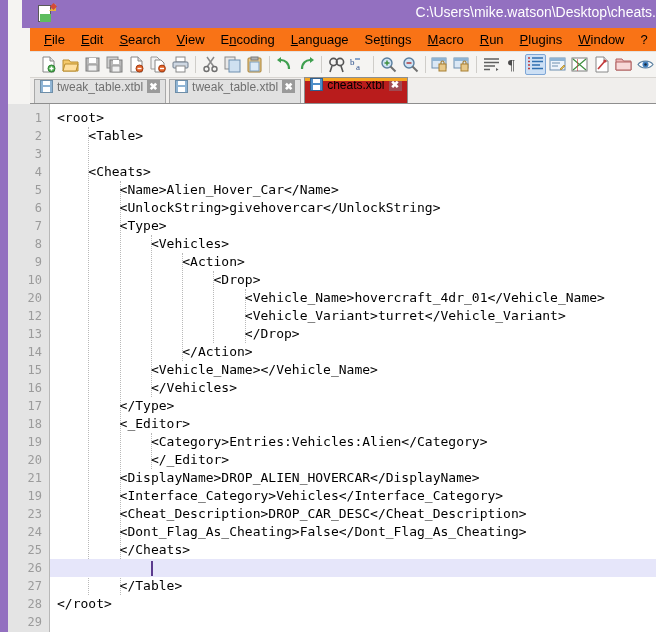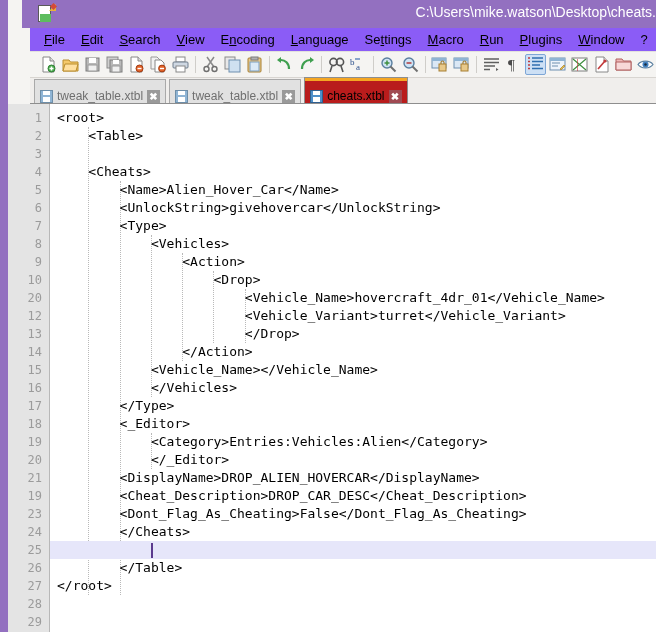--- a/index.html
+++ b/index.html
@@ -65,21 +65,21 @@
     top: 4px;
     font-size: 14px;
     color: #ffffff;
     white-space: nowrap;
     letter-spacing: 0px;
   }
 
   
   .menubar {
     height: 24px;
-    background: #8b5cf6;
+    background: #f97316;
     display: flex;
     align-items: center;
     padding-left: 6px;
     border-bottom: 1px solid #e3e1de;
   }
   .menu-item {
     font-size: 13px;
     color: #000000;
     padding: 3px 8px;
     cursor: default;
@@ -120,21 +120,21 @@
     height: 26px;
     background: #f0eeec;
     display: flex;
     align-items: flex-end;
     padding-left: 4px;
     border-bottom: 1px solid #8e8e8e;
   }
   .tab {
     height: 24px;
     display: flex;
-    align-items: flex-end;
+    align-items: flex-start;
     gap: 4px;
     padding: 0 5px 0 5px;
     font-size: 12px;
     border: 1px solid #a9a9a9;
     border-bottom: none;
     margin-right: 3px;
     position: relative;
     white-space: nowrap;
   }
   .tab.inactive {
@@ -569,20 +569,21 @@
         <div class="cline">                        &lt;Vehicle_Variant&gt;turret&lt;/Vehicle_Variant&gt;</div>
         <div class="cline">                        &lt;/Drop&gt;</div>
         <div class="cline">                &lt;/Action&gt;</div>
         <div class="cline">            &lt;Vehicle_Name&gt;&lt;/Vehicle_Name&gt;</div>
         <div class="cline">            &lt;/Vehicles&gt;</div>
         <div class="cline">        &lt;/Type&gt;</div>
         <div class="cline">        &lt;_Editor&gt;</div>
         <div class="cline">            &lt;Category&gt;Entries:Vehicles:Alien&lt;/Category&gt;</div>
         <div class="cline">            &lt;/_Editor&gt;</div>
         <div class="cline">        &lt;DisplayName&gt;DROP_ALIEN_HOVERCAR&lt;/DisplayName&gt;</div>
+        <div class="cline">        &lt;Interface_Category&gt;Vehicles&lt;/Interface_Category&gt;</div>
         <div class="cline">        &lt;Cheat_Description&gt;DROP_CAR_DESC&lt;/Cheat_Description&gt;</div>
         <div class="cline">        &lt;Dont_Flag_As_Cheating&gt;False&lt;/Dont_Flag_As_Cheating&gt;</div>
         <div class="cline">        &lt;/Cheats&gt;</div>
         <div class="cline current"><span class="caret" style="left: 149.84px;"></span></div>
         <div class="cline">        &lt;/Table&gt;</div>
         <div class="cline">&lt;/root&gt;</div>
         <div class="cline"></div>
       </div>
   </div>
 

